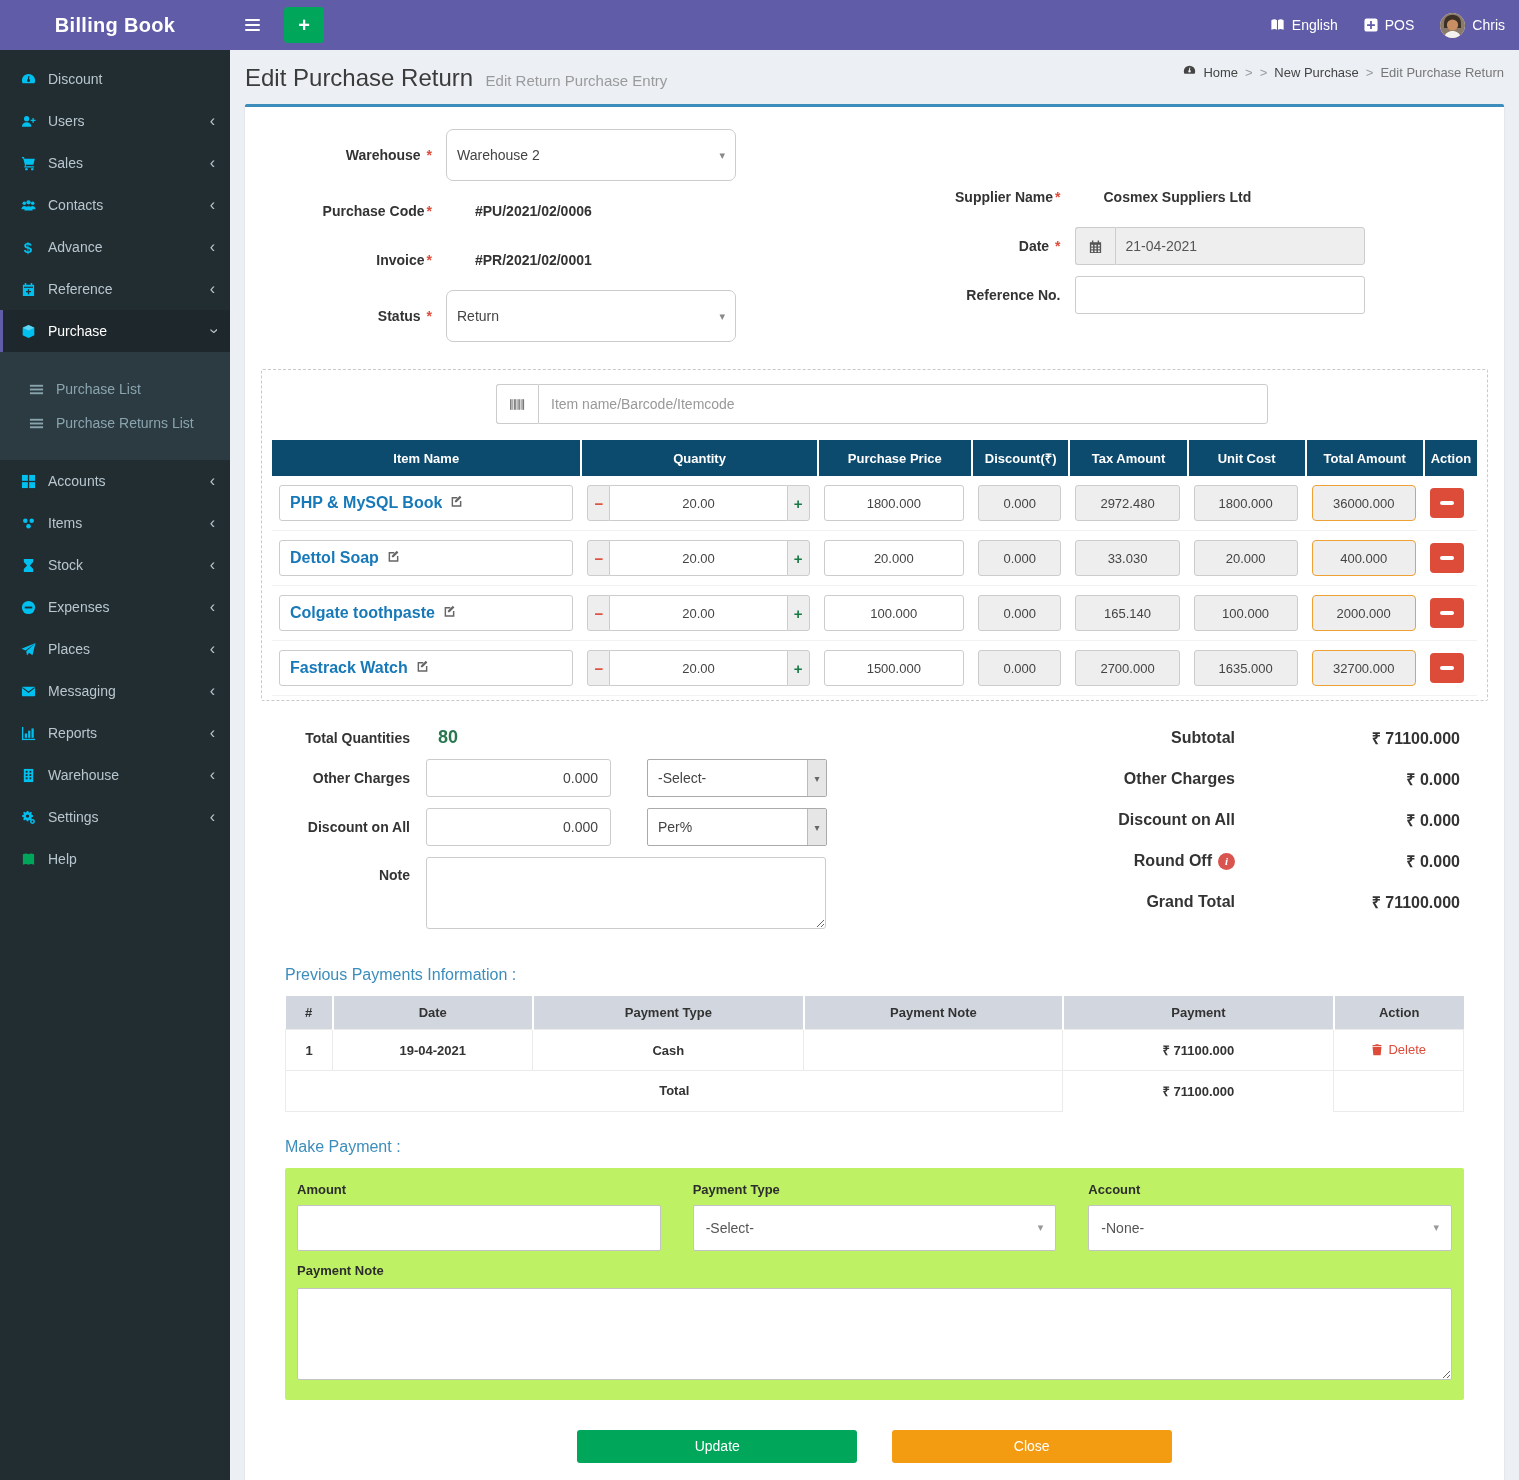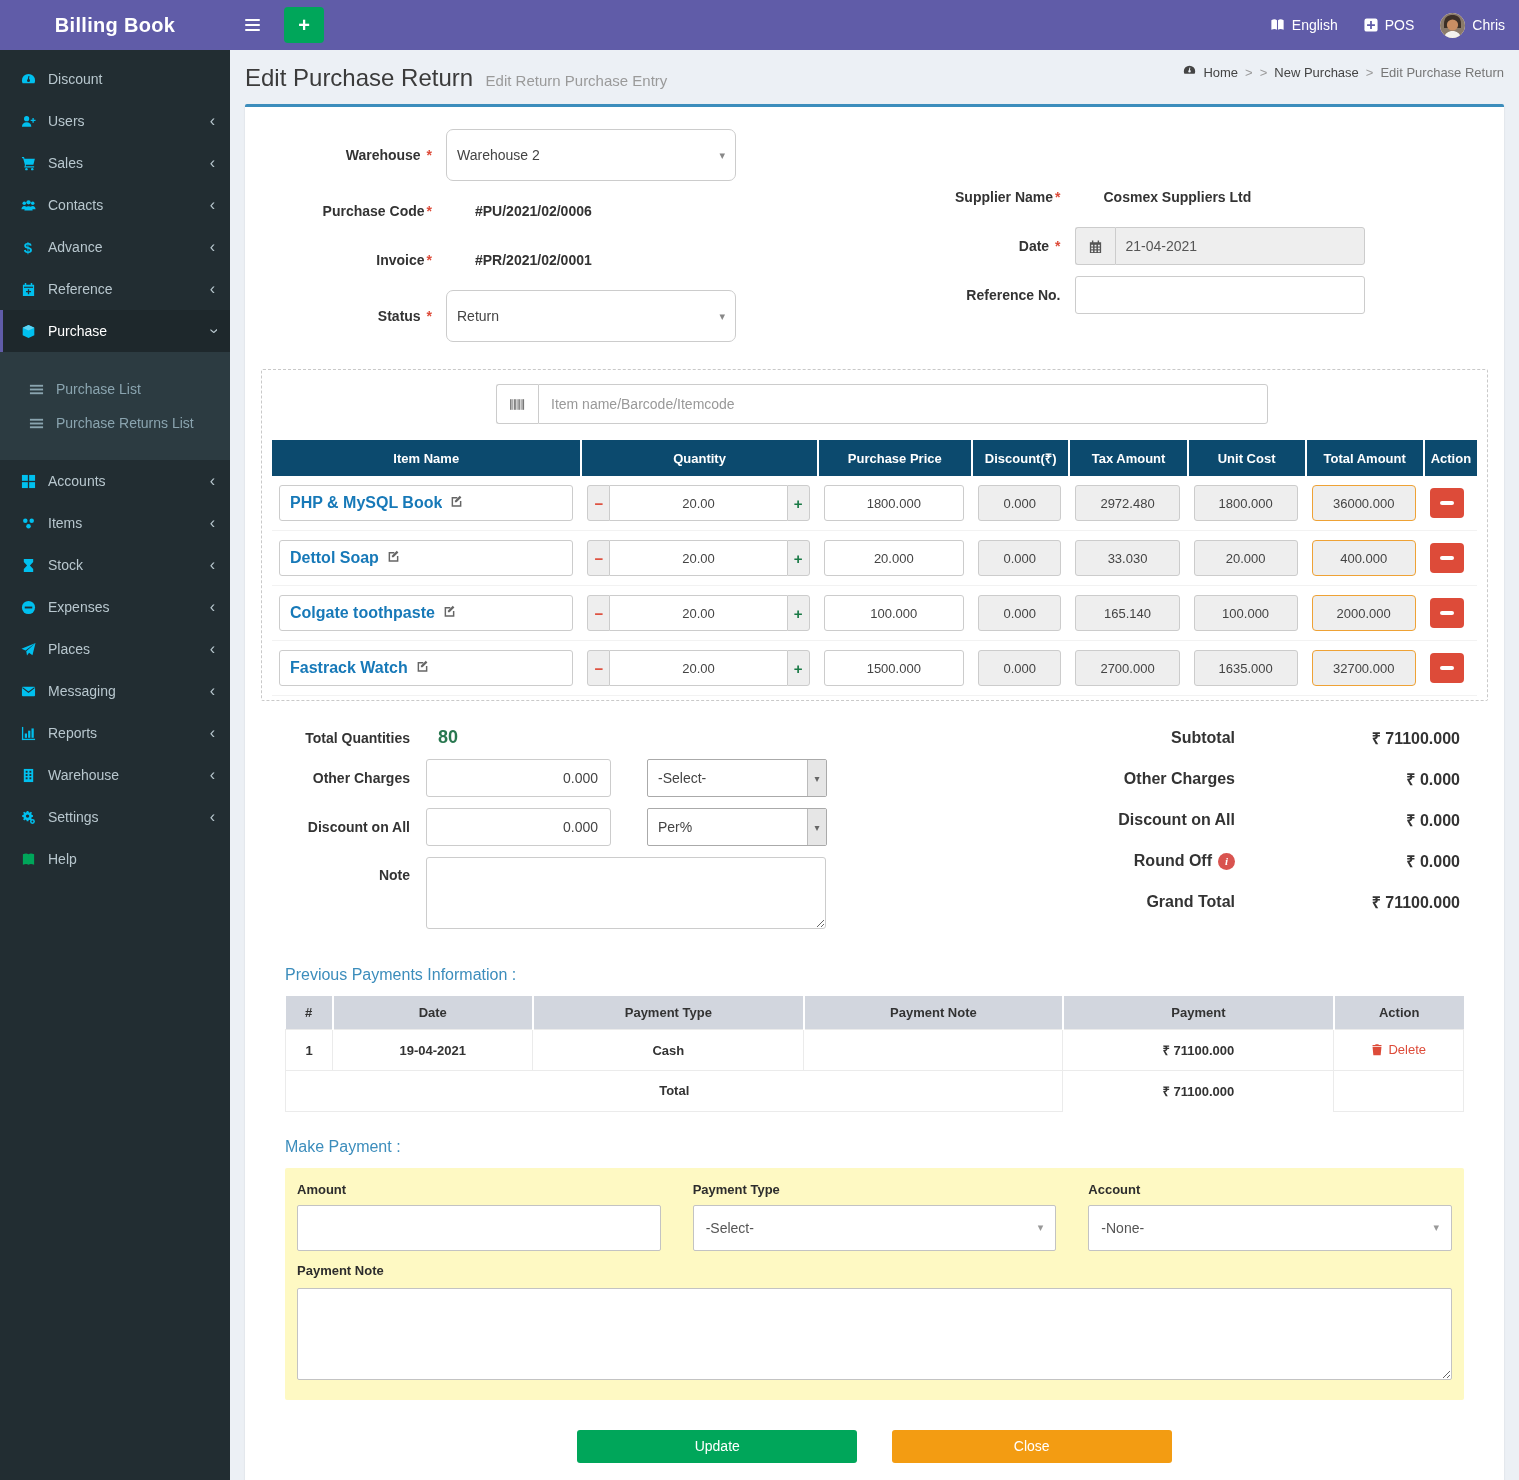--- a/index.html
+++ b/index.html
@@ -142,21 +142,21 @@
   table.pays th:first-child { border-left:none; }
   table.pays td { padding:11px 8px; font-size:13px; font-weight:bold; border:1px solid #ebebeb; background:#fff; text-align:center; }
   .pc-num{width:4%}.pc-date{width:17%}.pc-type{width:23%}.pc-note{width:22%}.pc-pay{width:23%}.pc-act{width:11%}
   td.pay-amt { text-align:right; padding-right:18px; }
   td.tot-lbl { text-align:right; border-left:none; border-bottom:none; }
   td.no-b { border:none; }
   .delete-link { color:#dd4b39; font-weight:normal; display:inline-flex; align-items:center; gap:5px; cursor:pointer; }
   .delete-link svg { width:12px; height:13px; }
 
   
-  .mk-panel { background:#fef9c3; border-radius:2px; margin:0 24px; padding:14px 12px 16px; }
+  .mk-panel { background:#bef264; border-radius:2px; margin:0 24px; padding:14px 12px 16px; }
   .mk-grid { display:grid; grid-template-columns:1fr 1fr 1fr; column-gap:32px; }
   .mk-label { font-size:13px; font-weight:bold; margin-bottom:8px; color:#2d2d2d; }
   .mk-input { width:100%; height:46px; border:1px solid #c3c3c3; border-radius:2px; padding:0 10px; font-size:14px; }
   .mk-sel { width:100%; height:46px; background:#fff; border:1px solid #c3c3c3; border-radius:2px;
             display:flex; align-items:center; padding:0 12px; font-size:14px; color:#555; cursor:pointer; }
   .mk-sel .caret { margin-left:auto; color:#999; font-size:11px; }
   .mk-note-ta { width:100%; height:92px; border:1px solid #c3c3c3; border-radius:2px; margin-top:2px;
                 padding:8px 10px; font-size:14px; font-family:"Liberation Sans",sans-serif; resize:both; }
 
   

